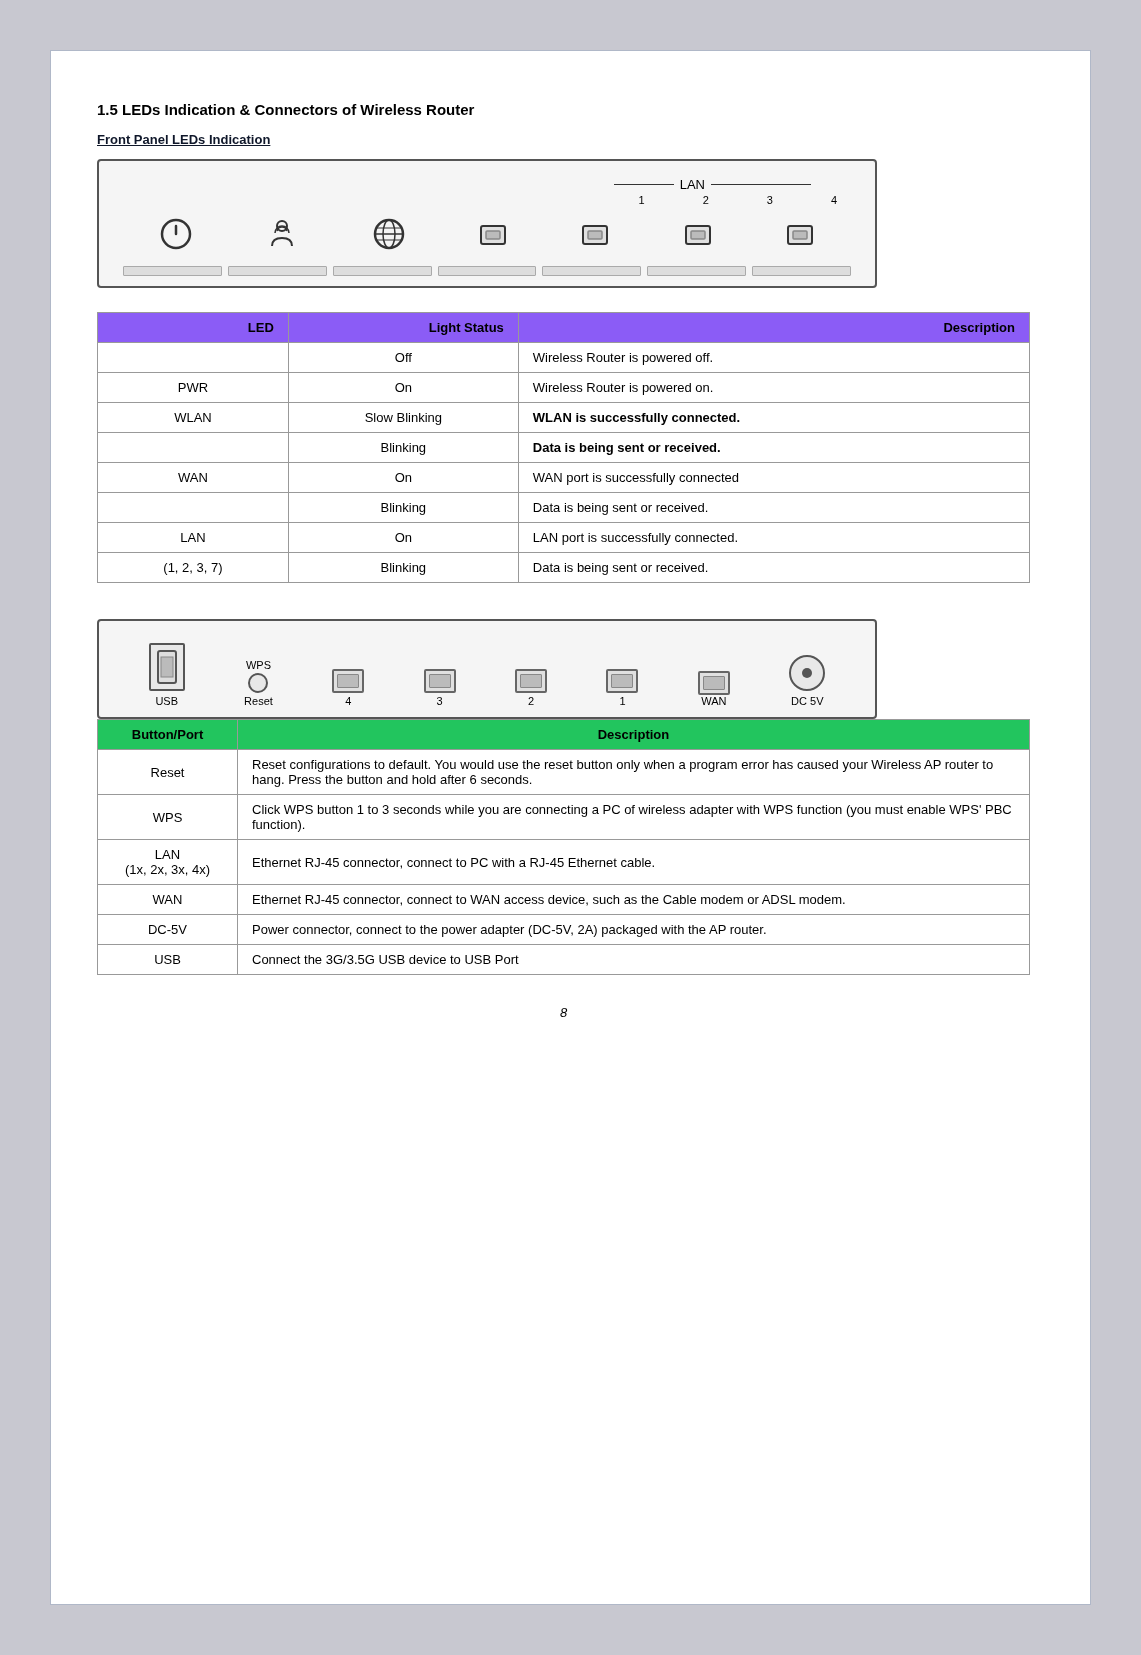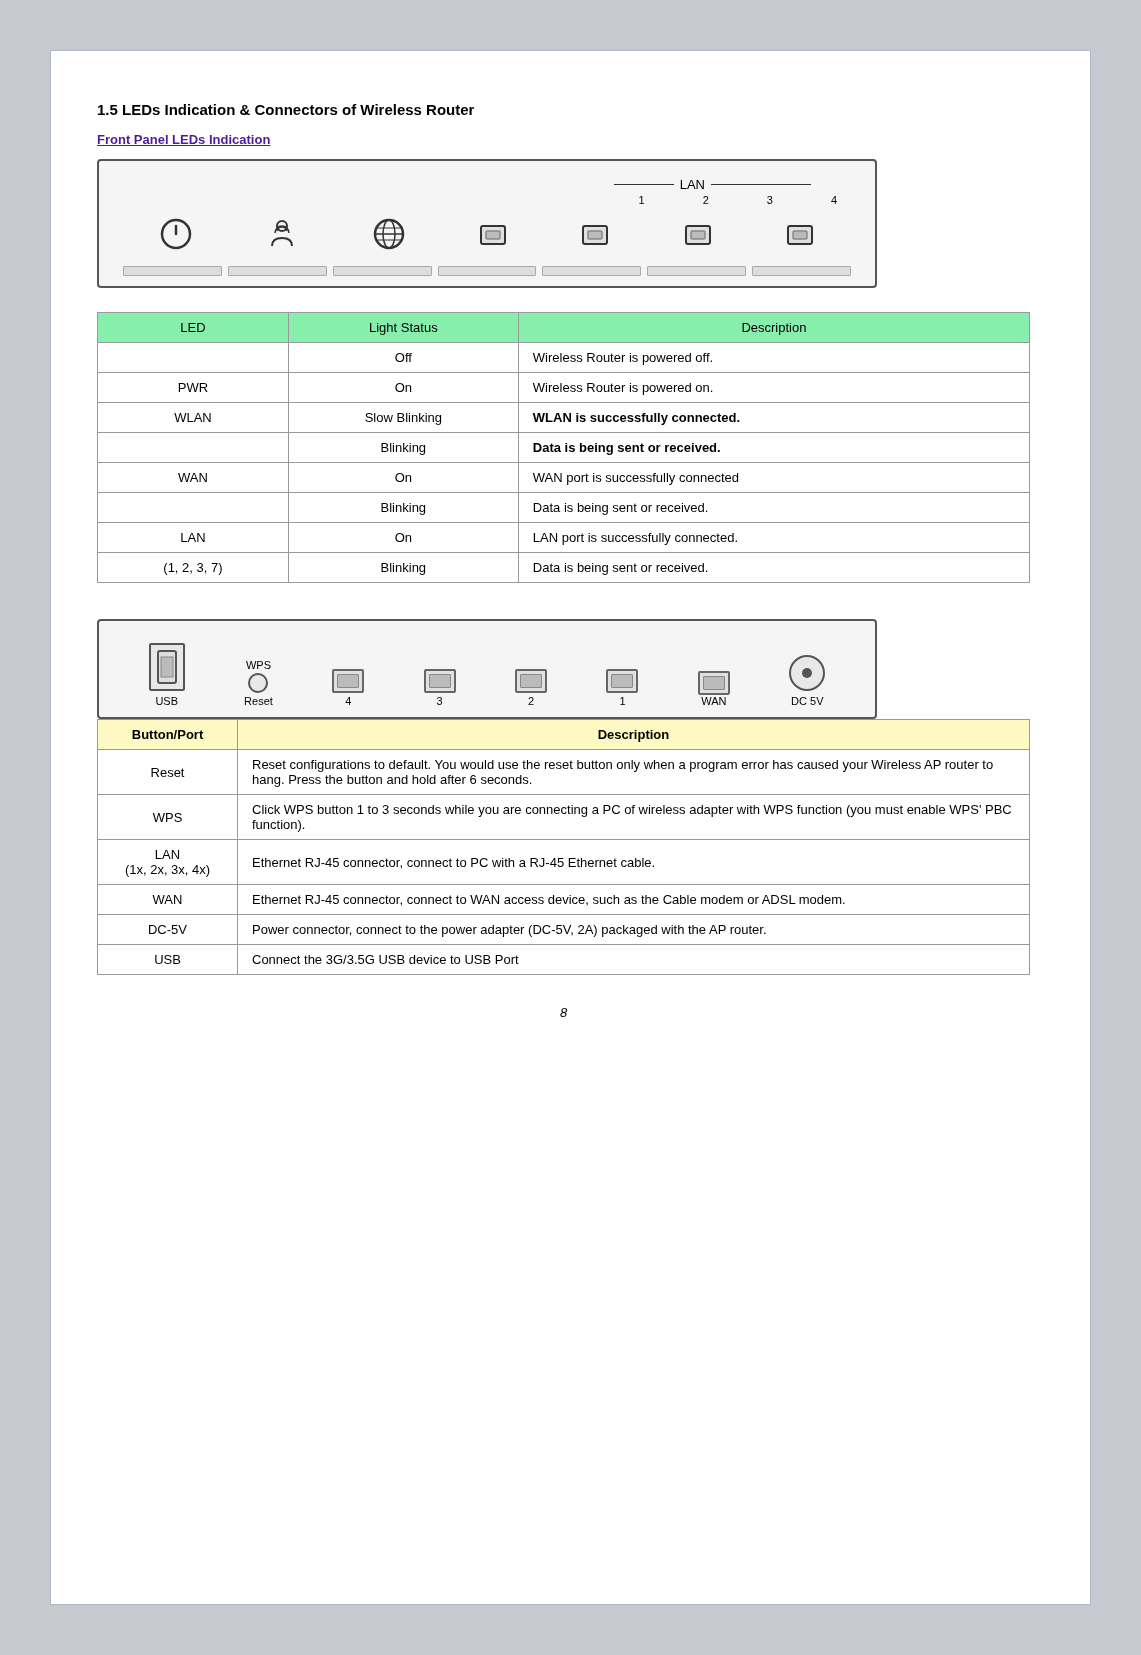--- a/index.html
+++ b/index.html
@@ -20,21 +20,21 @@
       padding: 50px 60px 60px 46px;
       border: 1px solid #b0b8c8;
       position: relative;
     }
     .section-title {
       font-size: 15px;
       font-weight: bold;
       margin-bottom: 14px;
     }
     .subsection-link {
-      color: #4c1d95;
+      color: #0f172a;
       font-weight: bold;
       font-size: 13px;
       text-decoration: underline;
       display: block;
       margin-bottom: 12px;
     }
     
     .front-panel-diagram {
       border: 2px solid #555;
       background: #f5f5f5;
@@ -105,23 +105,23 @@
       border-collapse: collapse;
       margin-bottom: 36px;
     }
     .led-table th, .led-table td {
       border: 1px solid #999;
       padding: 7px 14px;
       text-align: left;
       font-size: 13px;
     }
     .led-table th {
-      font-weight: normal;
-      text-align: center;
-      background: #86efac;
+      font-weight: bold;
+      text-align: right;
+      background: #8b5cf6;
     }
     .led-table td:first-child {
       text-align: center;
     }
     .led-table td:nth-child(2) {
       text-align: center;
     }
 
     
     .back-panel-diagram {
@@ -226,21 +226,21 @@
       margin-top: 0;
     }
     .conn-table th, .conn-table td {
       border: 1px solid #999;
       padding: 7px 14px;
       font-size: 13px;
     }
     .conn-table th {
       font-weight: bold;
       text-align: center;
-      background: #fef9c3;
+      background: #22c55e;
     }
     .conn-table td:first-child {
       text-align: center;
       vertical-align: middle;
     }
     .page-number {
       text-align: center;
       margin-top: 30px;
       font-size: 13px;
       font-style: italic;

